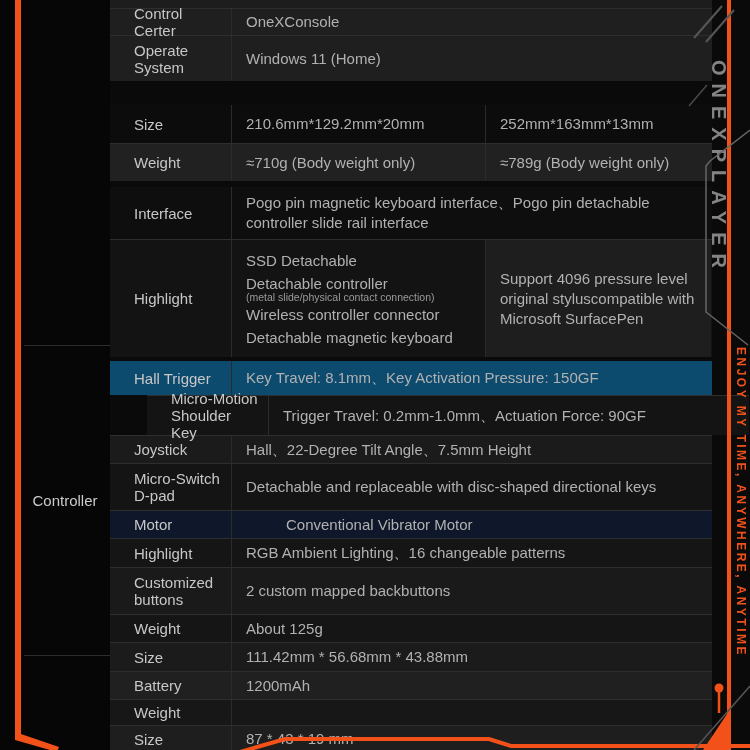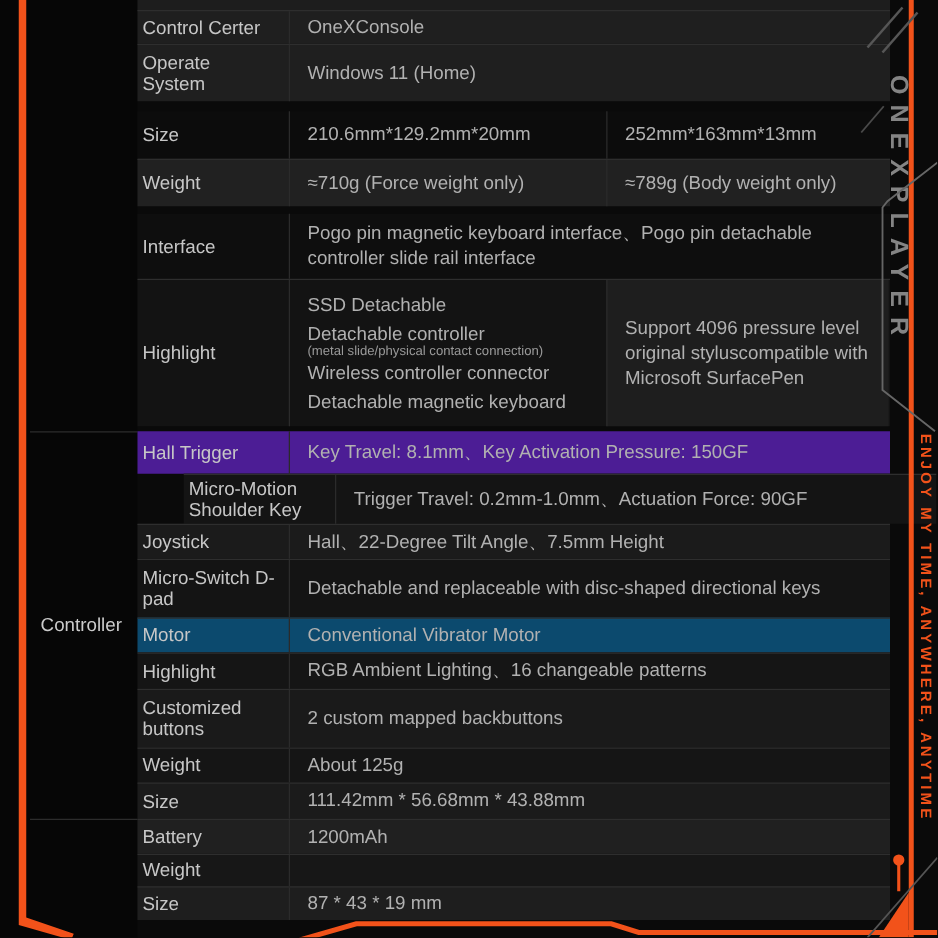--- a/index.html
+++ b/index.html
@@ -26,21 +26,21 @@
   .table{
     position:absolute; left:110px; top:0; width:602px;
     display:flex; flex-direction:column;
   }
   .row{ display:flex; box-sizing:border-box; width:100%; }
   .row.bt{ border-top:1px solid #2e2e2e; }
   .row.sliver{ height:8px; background:#1d1d1d; }
   .cell{ box-sizing:border-box; display:flex; flex-direction:column; justify-content:center; }
   .cell.label{
     flex:0 0 122px; width:122px;
-    padding:4px 10px 4px 4px;
+    padding:4px 10px 4px 24px;
     color:#c7c7c7; font-size:15px; line-height:17px;
     border-right:1px solid #2b2b2b;
   }
   .cell.value{
     flex:0 0 253px; width:253px;
     padding:4px 10px 4px 14px;
     color:#b1b1b1; font-size:15px; line-height:20px;
   }
   .cell.value + .cell.value{ flex:0 0 226px; width:226px; border-left:1px solid #2b2b2b; }
   .cell.value.span{ flex:1 1 auto; width:auto; }
@@ -70,66 +70,66 @@
   <div class="section-label" style="top:345px;height:310px">Controller</div>
 </div>
 
 <div class="table">
   <div class="row sliver"></div>
   <div>
       <div class="row bt" style="height: 27px; background: rgb(31, 31, 31);">
         <div class="cell label">Control Certer</div>
         <div class="cell value span">OneXConsole</div>
       </div>
-      <div class="row bt" style="height: 46px; background: rgb(31, 31, 31); margin-bottom: 8px;">
+      <div class="row bt" style="height: 46px; background: rgb(31, 31, 31); margin-bottom: 24px;">
         <div class="cell label">Operate System</div>
         <div class="cell value span">Windows 11 (Home)</div>
       </div>
       <div class="row" style="height: 38px; background: rgb(12, 12, 12);">
         <div class="cell label">Size</div>
         <div class="cell value">210.6mm*129.2mm*20mm</div>
         <div class="cell value">252mm*163mm*13mm</div>
       </div>
       <div class="row bt" style="height: 38px; background: rgb(33, 33, 33); margin-bottom: 6px;">
         <div class="cell label">Weight</div>
-        <div class="cell value">≈710g (Force weight only)</div>
+        <div class="cell value">≈710g (Body weight only)</div>
         <div class="cell value">≈789g (Body weight only)</div>
       </div>
       <div class="row" style="height: 52px; background: rgb(14, 14, 14);">
         <div class="cell label">Interface</div>
         <div class="cell value span">Pogo pin magnetic keyboard interface、Pogo pin detachable controller slide rail interface</div>
       </div>
       <div class="row bt" style="height: 118px; background: rgb(19, 19, 19); margin-bottom: 4px;">
         <div class="cell label">Highlight</div>
         <div class="cell value">
           <div class="vline">SSD Detachable</div>
           <div class="vline">Detachable controller</div>
           <div class="vline small">(metal slide/physical contact connection)</div>
           <div class="vline">Wireless controller connector</div>
           <div class="vline">Detachable magnetic keyboard</div>
         </div>
         <div class="cell value" style="background: rgb(30, 30, 30);">Support 4096 pressure level original styluscompatible with Microsoft SurfacePen</div>
       </div>
-      <div class="row" style="height: 34px; background: #4c1d95;">
+      <div class="row" style="height: 34px; background: #0c4a6e;">
         <div class="cell label">Hall Trigger</div>
         <div class="cell value span">Key Travel: 8.1mm、Key Activation Pressure: 150GF</div>
       </div>
       <div class="row bt" style="height: 40px; background: rgb(20, 20, 20); margin-left: 37px;">
         <div class="cell label">Micro-Motion Shoulder Key</div>
         <div class="cell value span">Trigger Travel: 0.2mm-1.0mm、Actuation Force: 90GF</div>
       </div>
       <div class="row bt" style="height: 28px; background: rgb(27, 27, 27);">
         <div class="cell label">Joystick</div>
         <div class="cell value span">Hall、22-Degree Tilt Angle、7.5mm Height</div>
       </div>
       <div class="row bt" style="height: 47px; background: rgb(20, 20, 20);">
         <div class="cell label">Micro-Switch D-pad</div>
         <div class="cell value span">Detachable and replaceable with disc-shaped directional keys</div>
       </div>
-      <div class="row bt" style="height: 28px; background: #0c4a6e;">
+      <div class="row bt" style="height: 28px; background: #0f172a; gap: 40px;">
         <div class="cell label">Motor</div>
         <div class="cell value span">Conventional Vibrator Motor</div>
       </div>
       <div class="row bt" style="height: 29px; background: rgb(21, 21, 21);">
         <div class="cell label">Highlight</div>
         <div class="cell value span">RGB Ambient Lighting、16 changeable patterns</div>
       </div>
       <div class="row bt" style="height: 47px; background: rgb(26, 26, 26);">
         <div class="cell label">Customized buttons</div>
         <div class="cell value span">2 custom mapped backbuttons</div>

